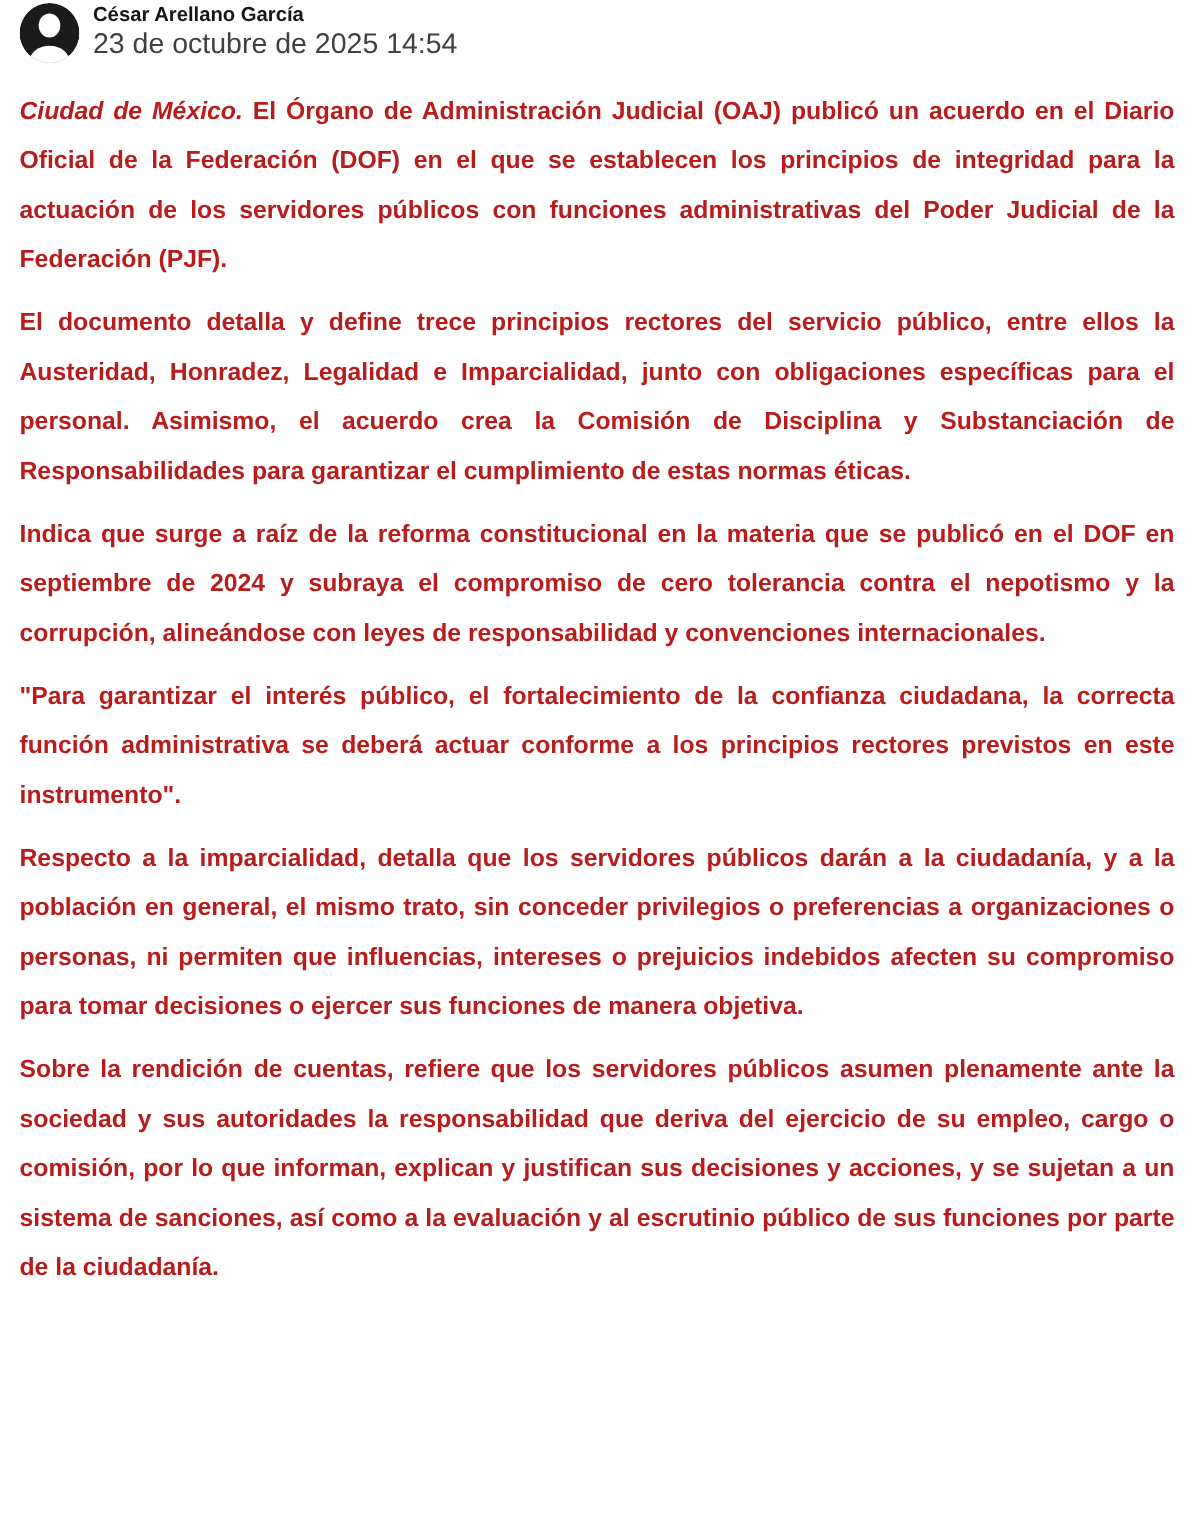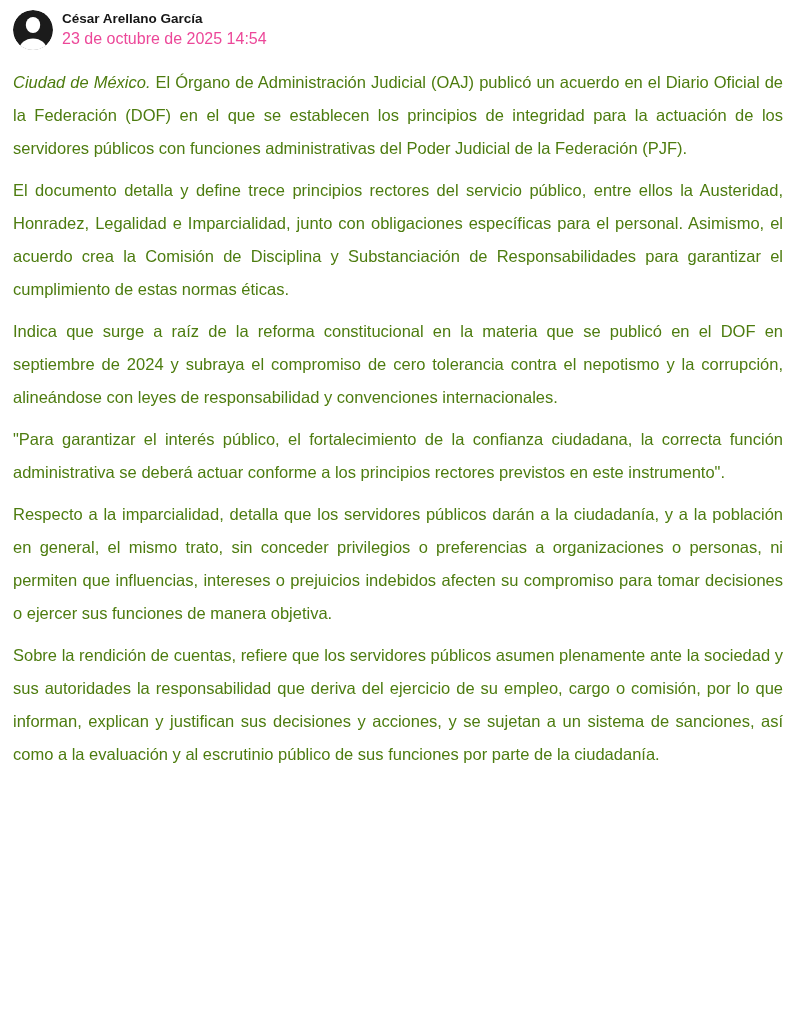--- a/index.html
+++ b/index.html
@@ -8,21 +8,21 @@
     padding: 0;
     background: #ffffff;
   }
   body {
     width: 796px;
     height: 1024px;
     font-family: "Liberation Sans", "DejaVu Sans", sans-serif;
     overflow: hidden;
   }
   .page {
-    padding: 10px 13px 0 13px;
+    padding: 2px 13px 0 13px;
   }
   .byline {
     display: flex;
     align-items: center;
     gap: 9px;
     height: 40px;
   }
   .avatar {
     width: 40px;
     height: 40px;
@@ -37,33 +37,34 @@
     justify-content: center;
     gap: 3px;
   }
   .author-name {
     font-size: 13.5px;
     font-weight: bold;
     color: #161616;
     line-height: 1.1;
   }
   .timestamp {
-    font-size: 16px;
-    color: #ec4899;
+    font-size: 19px;
+    color: #404040;
     line-height: 1.1;
   }
   article {
     margin-top: 16px;
   }
   article p {
     margin: 0 0 9px 0;
     font-size: 16.5px;
     line-height: 33px;
-    color: #4d7c0f;
+    color: #b91c1c;
     text-align: justify;
+    font-weight: bold;
   }
   article p:last-child { margin-bottom: 4px; }
   .dateline { font-style: italic; }
 </style>
 </head>
 <body>
 
 <div class="page">
 
   <header class="byline">

